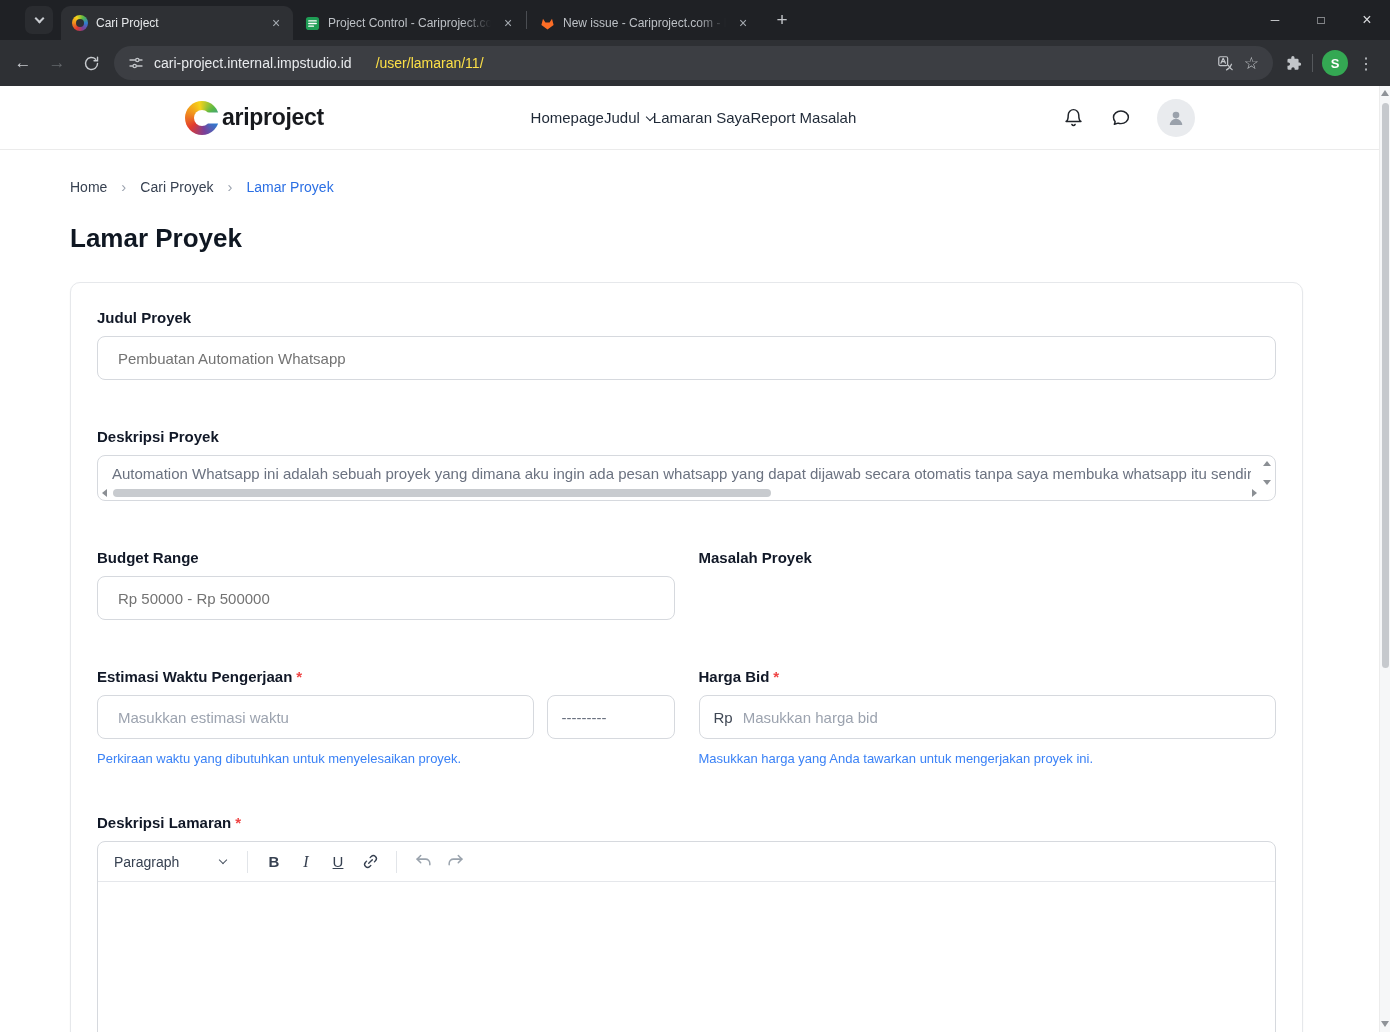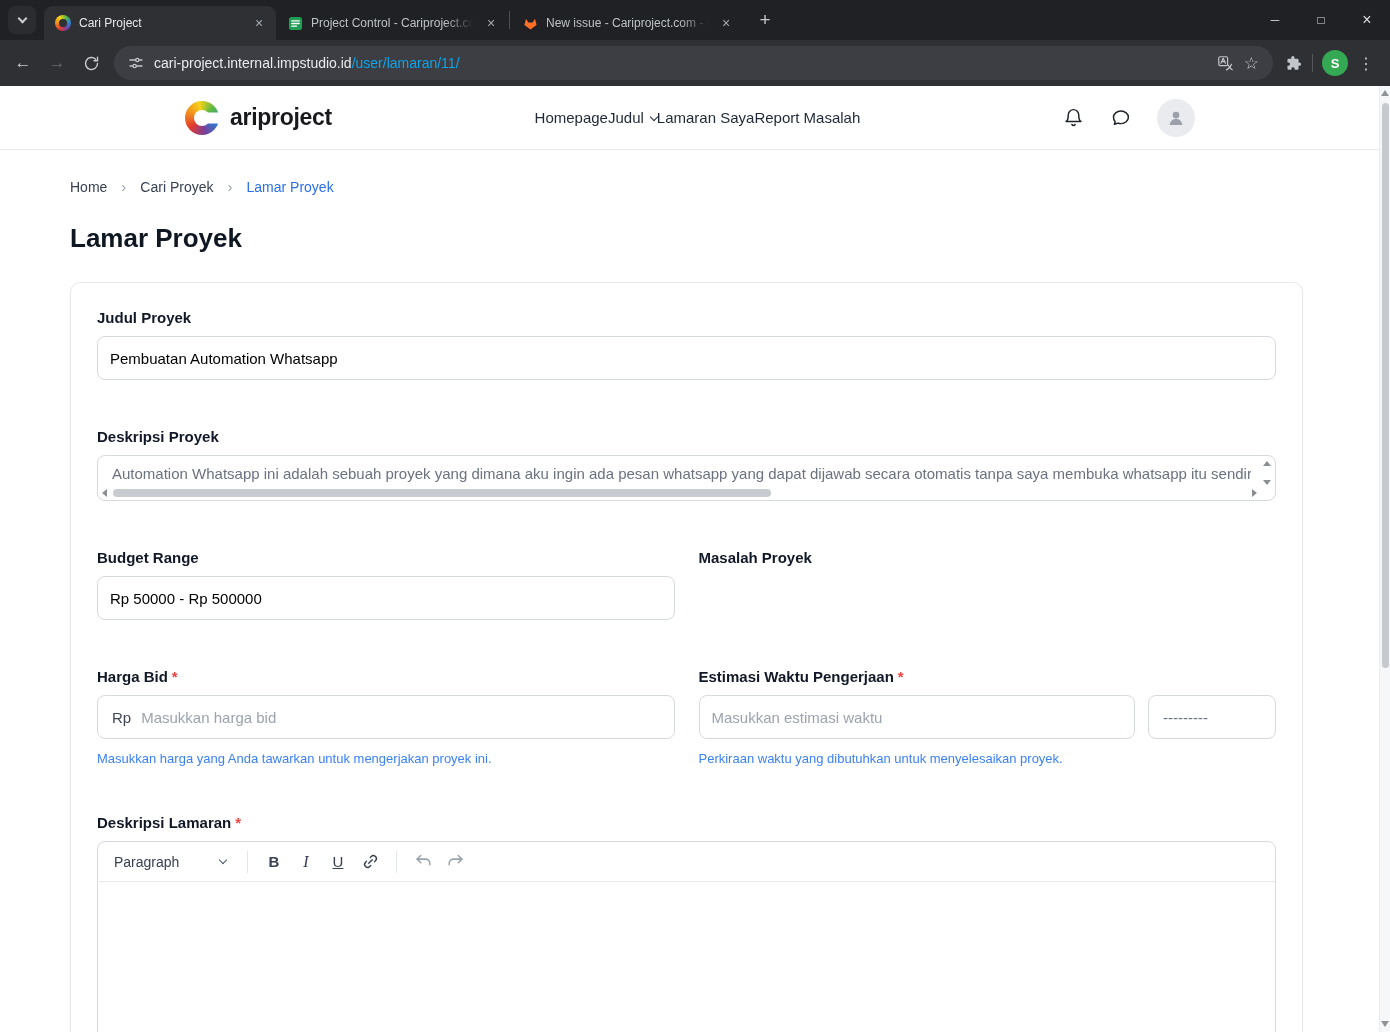--- a/index.html
+++ b/index.html
@@ -1,52 +1,52 @@
 <!DOCTYPE html>
 <html><head>
 <meta charset="utf-8">
 <style>
   * { box-sizing: border-box; margin: 0; padding: 0; }
   html, body { width: 1390px; height: 1032px; }
   body { font-family: "Liberation Sans", sans-serif; overflow: hidden; background: #fff; position: relative; }
   button { font-family: inherit; }
 
   
-  .tabstrip { height: 40px; background: #1f2125; display: flex; align-items: flex-end; padding-left: 8px; }
+  .tabstrip { height: 40px; background: #1f2125; display: flex; align-items: flex-end; padding-left: 25px; }
   .tab-search { width: 28px; height: 28px; align-self: center; margin-right: 8px; border: none; border-radius: 7px; background: #2a2c30; display: flex; align-items: center; justify-content: center; cursor: pointer; color: #c9ccd1; }
   .chev { width: 7px; height: 7px; border-right: 2px solid currentColor; border-bottom: 2px solid currentColor; transform: rotate(45deg); display: inline-block; margin-top: -3px; }
   .tab { height: 34px; width: 232px; display: flex; align-items: center; gap: 8px; padding: 0 8px 0 11px; border-radius: 9px 9px 0 0; color: #bdc1c6; font-size: 12px; cursor: pointer; }
   .tab.active { background: #2e3034; color: #e6e8ea; }
   .tab-title { flex: 1; white-space: nowrap; overflow: hidden; -webkit-mask-image: linear-gradient(90deg,#000 82%,transparent); mask-image: linear-gradient(90deg,#000 82%,transparent); }
   .tab-close { border: none; background: transparent; color: #a6abb1; font-size: 14px; line-height: 14px; cursor: pointer; width: 18px; height: 18px; border-radius: 50%; flex: none; }
   .fav { width: 16px; height: 16px; flex: none; display: inline-flex; align-items: center; justify-content: center; }
   .fav-cari { border-radius: 50%; background: conic-gradient(from 210deg,#e23a2e,#f08c1e,#f6d21a,#57b846,#2e7dd1,#7a3f98,#e23a2e); position: relative; }
   .fav-cari::after { content: ""; position: absolute; inset: 4px; background: #2e3034; border-radius: 50%; }
   .tab-sep { width: 1px; height: 18px; background: #4a4d52; align-self: center; margin: 0 1px; }
   .newtab { width: 28px; height: 28px; align-self: center; margin-left: 8px; background: transparent; border: none; color: #c2c5c9; font-size: 19px; cursor: pointer; border-radius: 50%; }
   .win-controls { margin-left: auto; display: flex; height: 40px; }
   .win-controls button { width: 46px; border: none; background: transparent; color: #d9dbde; font-size: 12px; cursor: pointer; }
   .win-controls .wc-close { font-size: 16px; }
 
   .toolbar { height: 46px; background: #2e3034; display: flex; align-items: center; padding: 0 12px 0 6px; }
   .navbtn { width: 34px; height: 34px; border: none; background: transparent; color: #c8cbcf; font-size: 17px; border-radius: 50%; cursor: pointer; display: flex; align-items: center; justify-content: center; }
   .navbtn.disabled { color: #64676b; }
   .omnibox { flex: 1; height: 34px; background: #3c3e43; border-radius: 17px; display: flex; align-items: center; gap: 10px; padding: 0 14px; margin: 0 12px 0 6px; font-size: 14px; cursor: text; color: #c2c5c9; }
   .url { color: #e8eaed; white-space: nowrap; }
-  .url .path { color: #0ea5e9; }
+  .url .path { color: #fde047; margin-left: 24px; }
   .ob-spacer { flex: 1; }
   .ob-icon { display: flex; align-items: center; cursor: pointer; color: #c2c5c9; }
   .star-glyph { font-size: 17px; }
   .vsep { width: 1px; height: 18px; background: #55585c; margin: 0 9px; }
   .avatar-s { width: 26px; height: 26px; border-radius: 50%; background: #34a853; color: #fff; font-size: 13px; font-weight: 700; display: flex; align-items: center; justify-content: center; cursor: pointer; }
   .kebab { color: #c2c5c9; font-size: 16px; padding: 0 4px 0 10px; cursor: pointer; }
 
   
   .site-header { height: 64px; border-bottom: 1px solid #ebebeb; display: flex; align-items: center; justify-content: space-between; padding: 0 195px 0 185px; background: #fff; }
-  .logo { display: flex; align-items: center; gap: 11px; cursor: pointer; }
+  .logo { display: flex; align-items: center; gap: 3px; cursor: pointer; }
   .logo-mark { width: 34px; height: 34px; border-radius: 50%; background: conic-gradient(from 230deg,#e23a2e,#f08c1e,#f6d21a,#57b846,#2e7dd1,#7a3f98,#e23a2e); position: relative; }
   .logo-mark::before { content: ""; position: absolute; inset: 9px; background: #fff; border-radius: 50%; }
   .logo-mark::after { content: ""; position: absolute; right: -1px; top: 50%; transform: translateY(-50%); width: 12px; height: 11px; background: #fff; }
   .logo-text { font-size: 23px; font-weight: 800; color: #17191d; letter-spacing: -0.3px; }
   .main-nav { display: flex; }
   .main-nav a { font-size: 15px; color: #1f2937; text-decoration: none; font-weight: 500; display: flex; align-items: center; gap: 7px; cursor: pointer; }
   .nav-chev { width: 6px; height: 6px; border-width: 1.8px; margin-top: -1px; color: #1f2937; }
   .header-icons { display: flex; align-items: center; gap: 26px; }
   .icon-btn { background: none; border: none; color: #20242a; cursor: pointer; display: flex; }
   .user-avatar { width: 38px; height: 38px; border-radius: 50%; background: #e9ebee; display: flex; align-items: center; justify-content: center; cursor: pointer; }
@@ -56,21 +56,21 @@
   .breadcrumb { margin-top: 28px; display: flex; align-items: center; gap: 14px; font-size: 14px; color: #374151; }
   .breadcrumb .crumb { cursor: pointer; }
   .bsep { color: #9ca3af; font-size: 15px; }
   .bcur { color: #2b6fe4; }
   h1 { margin-top: 28px; font-size: 26px; font-weight: 700; color: #0f1722; }
 
   .card { margin-top: 28px; width: 1233px; border: 1px solid #e6e8eb; border-radius: 10px; padding: 26px; box-shadow: 0 1px 2px rgba(16,24,40,.05); background: #fff; }
   .field { margin-bottom: 48px; }
   .f-label { display: block; font-size: 15px; font-weight: 600; color: #111827; margin-bottom: 10px; }
   .req { color: #ef4444; margin-left: 4px; }
-  .text-input { width: 100%; height: 44px; border: 1px solid #d6d9de; border-radius: 8px; background: #fff; padding: 0 12px; font-size: 15px; color: #000000; font-family: inherit; outline: none; }
+  .text-input { width: 100%; height: 44px; border: 1px solid #d6d9de; border-radius: 8px; background: #fff; padding: 0 20px; font-size: 15px; color: #737373; font-family: inherit; outline: none; }
   .text-input::placeholder { color: #9ca3af; }
 
   .desc-box { position: relative; height: 46px; border: 1px solid #d6d9de; border-radius: 8px; background: #fff; overflow: hidden; cursor: text; }
   .desc-text { position: absolute; top: 9px; left: 14px; right: 24px; font-size: 15px; color: #6b7280; white-space: nowrap; overflow: hidden; }
   .hscroll { position: absolute; left: 4px; right: 18px; bottom: 2px; height: 11px; display: flex; align-items: center; }
   .arr { width: 0; height: 0; border-style: solid; flex: none; }
   .arr-l { border-width: 4px 5px 4px 0; border-color: transparent #8b8f94 transparent transparent; }
   .arr-r { border-width: 4px 0 4px 5px; border-color: transparent transparent transparent #8b8f94; margin-left: auto; }
   .hthumb { height: 8px; width: 57%; background: #c8cbcf; border-radius: 4px; margin-left: 6px; }
   .vmini { position: absolute; right: 3px; top: 5px; bottom: 15px; width: 10px; display: flex; flex-direction: column; justify-content: space-between; align-items: center; }
@@ -280,34 +280,34 @@
         <label class="f-label">Budget Range</label>
         <input class="text-input" readonly="" value="Rp 50000 - Rp 500000" style="">
       </div>
       <div>
         <label class="f-label">Masalah Proyek</label>
       </div>
     </div>
 
     <div class="grid2 field">
       <div>
+        <label class="f-label"><span>Estimasi Waktu Pengerjaan</span><span class="req">*</span></label>
+        <div class="est-row">
+          <input class="text-input" placeholder="Masukkan estimasi waktu" style="">
+          <div class="unit-select">---------</div>
+        </div>
+        <p class="helper">Perkiraan waktu yang dibutuhkan untuk menyelesaikan proyek.</p>
+      </div>
+      <div>
         <label class="f-label"><span>Harga Bid</span><span class="req">*</span></label>
         <div class="input-wrap">
           <span class="prefix">Rp</span>
           <input placeholder="Masukkan harga bid" style="">
         </div>
         <p class="helper">Masukkan harga yang Anda tawarkan untuk mengerjakan proyek ini.</p>
-      </div>
-      <div>
-        <label class="f-label"><span>Estimasi Waktu Pengerjaan</span><span class="req">*</span></label>
-        <div class="est-row">
-          <input class="text-input" placeholder="Masukkan estimasi waktu" style="">
-          <div class="unit-select">---------</div>
-        </div>
-        <p class="helper">Perkiraan waktu yang dibutuhkan untuk menyelesaikan proyek.</p>
       </div>
     </div>
 
     <div class="field" style="margin-bottom:0;">
       <label class="f-label"><span>Deskripsi Lamaran</span><span class="req">*</span></label>
       <div class="editor">
         <div class="ed-toolbar">
           <div class="para-select">
             <span>Paragraph</span>
             <span class="chev para-chev"></span>

